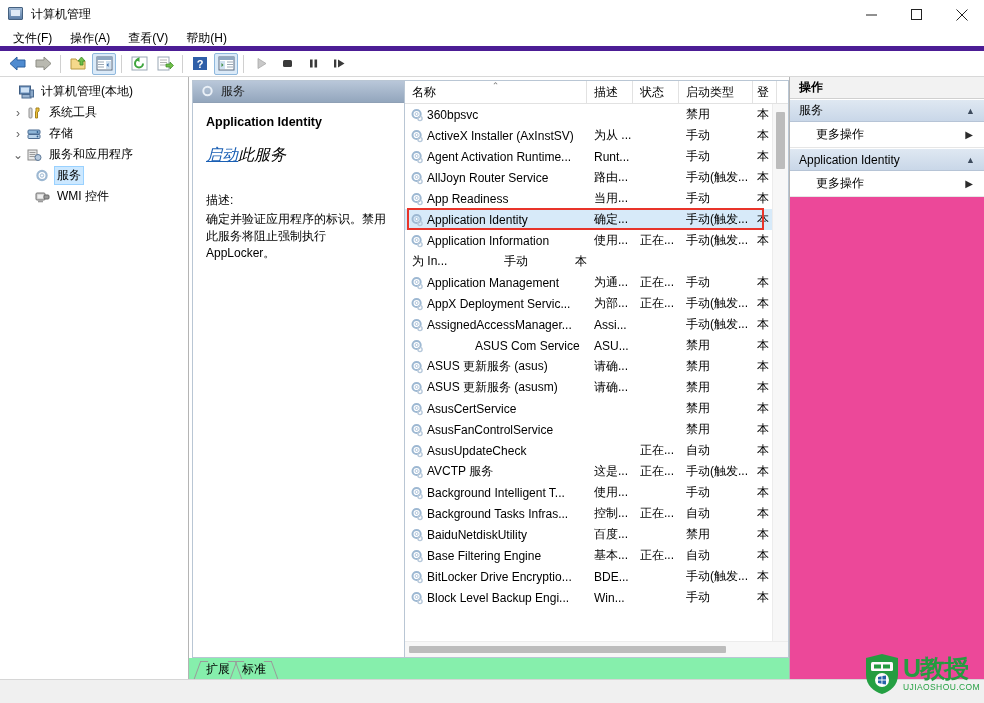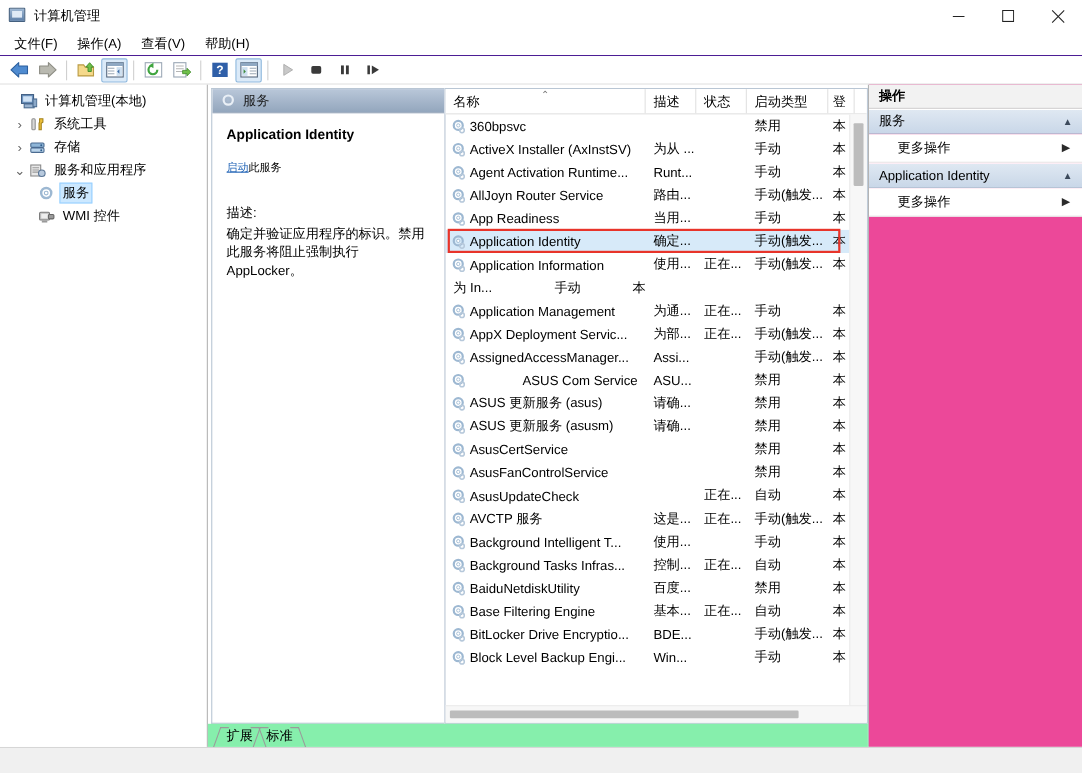--- a/index.html
+++ b/index.html
@@ -57,21 +57,21 @@
     color: #222;
   }
   .wc svg { display: block; }
 
   
   .menubar {
     height: 22px; flex: 0 0 22px;
     background: #ffffff;
     display: flex; align-items: center;
     padding-left: 4px;
-    border-bottom: 1px solid #4c1d95;
+    border-bottom: 5px solid #4c1d95;
   }
   .menu-item {
     padding: 2px 9px;
     font-size: 12px; color: #000;
     white-space: nowrap; line-height: 16px;
   }
 
   
   .toolbar {
     height: 26px; flex: 0 0 26px;
@@ -174,21 +174,21 @@
     margin-right: 7px;
     width: 13px; height: 13px;
     display: flex; align-items: center; justify-content: center;
   }
   .detail-body { padding: 12px 13px 0 13px; }
   .detail-title {
     font-size: 12.5px; font-weight: bold;
     margin-bottom: 16px;
     color: #000;
   }
-  .detail-link-line { margin-bottom: 26px; font-size: 10px; }
+  .detail-link-line { margin-bottom: 26px; font-size: 16px; font-style: italic; }
   .detail-link {
     color: #1a5fb4; text-decoration: underline;
     cursor: pointer;
   }
   .detail-desc-label { font-size: 12px; margin-bottom: 2px; }
   .detail-desc { font-size: 12px; line-height: 17px; }
 
   
   .list-wrap {
     flex: 1 1 auto;
@@ -1027,13 +1027,27 @@
       </div>
       <div class="act-item">
         <span>更多操作</span>
         <span class="arrow">▶</span>
       </div>
     </div>
   </div>
 
   <div class="statusbar"></div>
 
+  <div class="watermark">
+    <svg class="wm-shield" viewBox="0 0 36 42">
+      <path d="M18,1 L34,5 L34,22 C34,32 26,39 18,41 C10,39 2,32 2,22 L2,5 Z" fill="#1f9e3e"></path>
+      <rect x="7" y="9" width="22" height="9" rx="1.5" fill="#ffffff"></rect>
+      <rect x="10" y="11.5" width="7" height="4" fill="#1f9e3e"></rect>
+      <rect x="19" y="11.5" width="7" height="4" fill="#1f9e3e"></rect>
+      <circle cx="18" cy="27" r="7" fill="#ffffff"></circle>
+      <path d="M14,24 L17.5,23.3 L17.5,26.6 L14,26.6 Z M18.4,23.1 L22,22.4 L22,26.6 L18.4,26.6 Z M14,27.4 L17.5,27.4 L17.5,30.7 L14,30 Z M18.4,27.4 L22,27.4 L22,31.6 L18.4,30.9 Z" fill="#1f5fa8"></path>
+    </svg>
+    <div class="wm-text">
+      <div class="wm-main">U教授</div>
+      <div class="wm-sub">UJIAOSHOU.COM</div>
+    </div>
+  </div>
 </div>
 
 </body></html>

